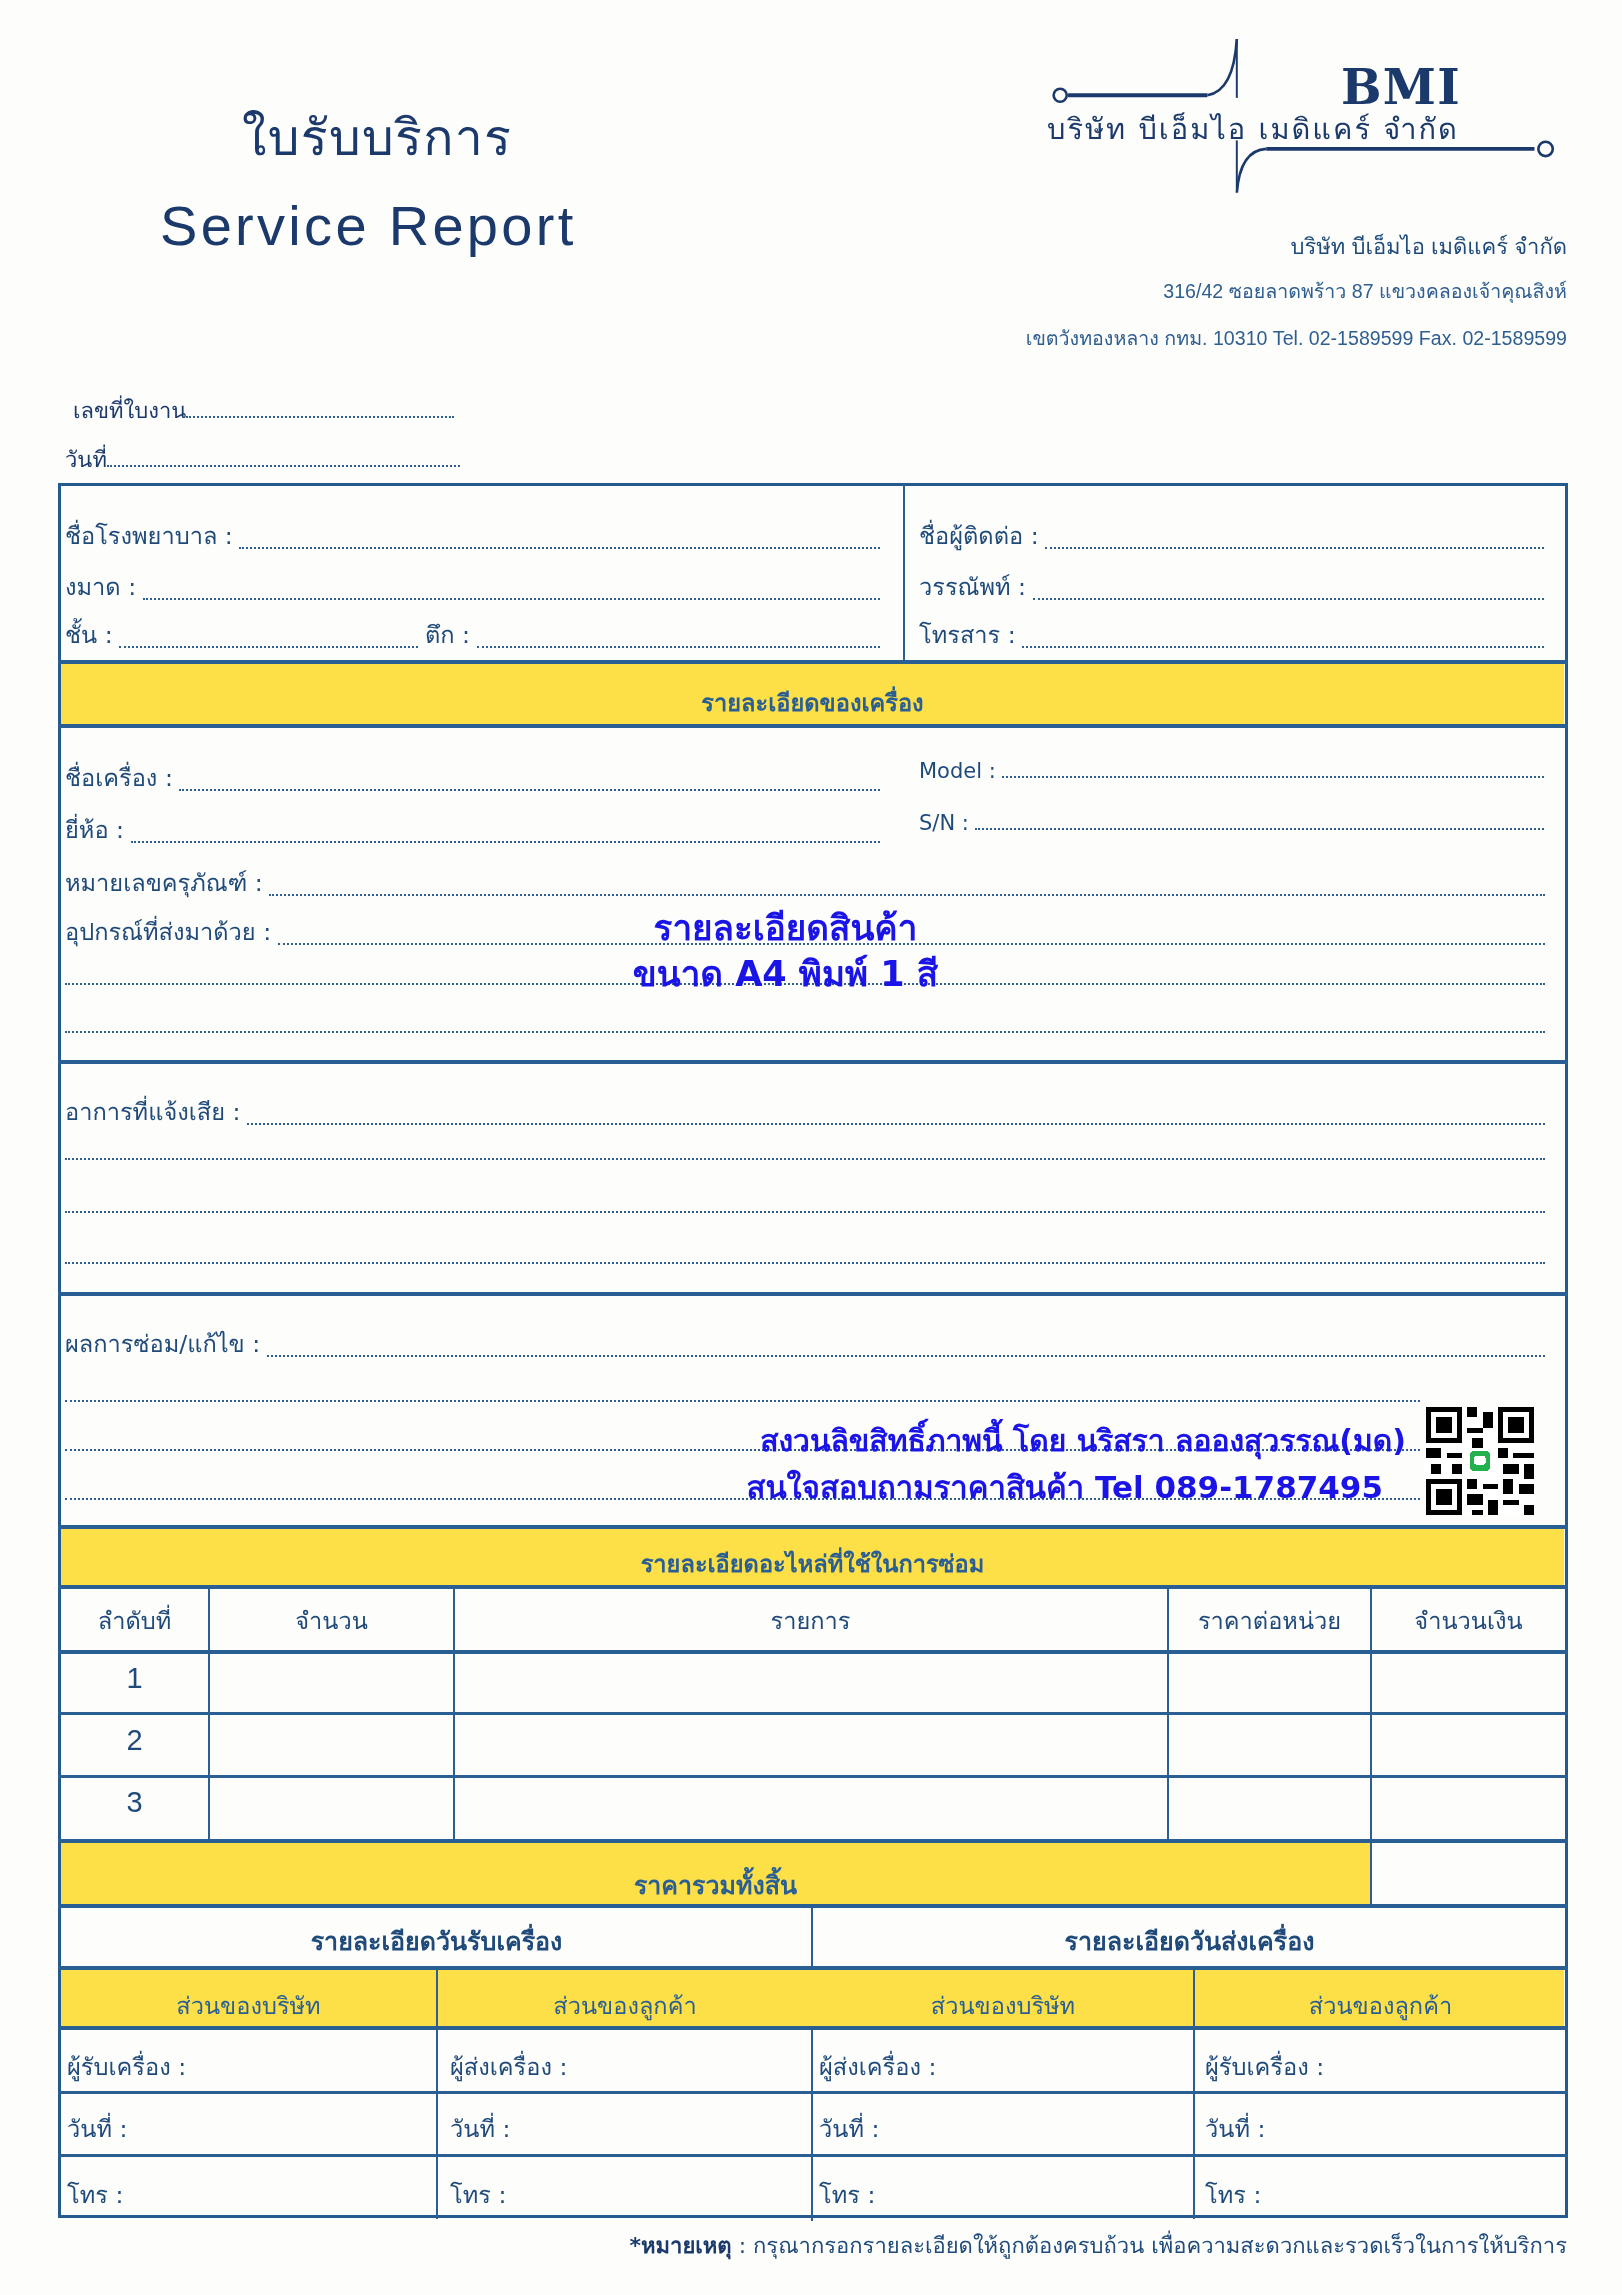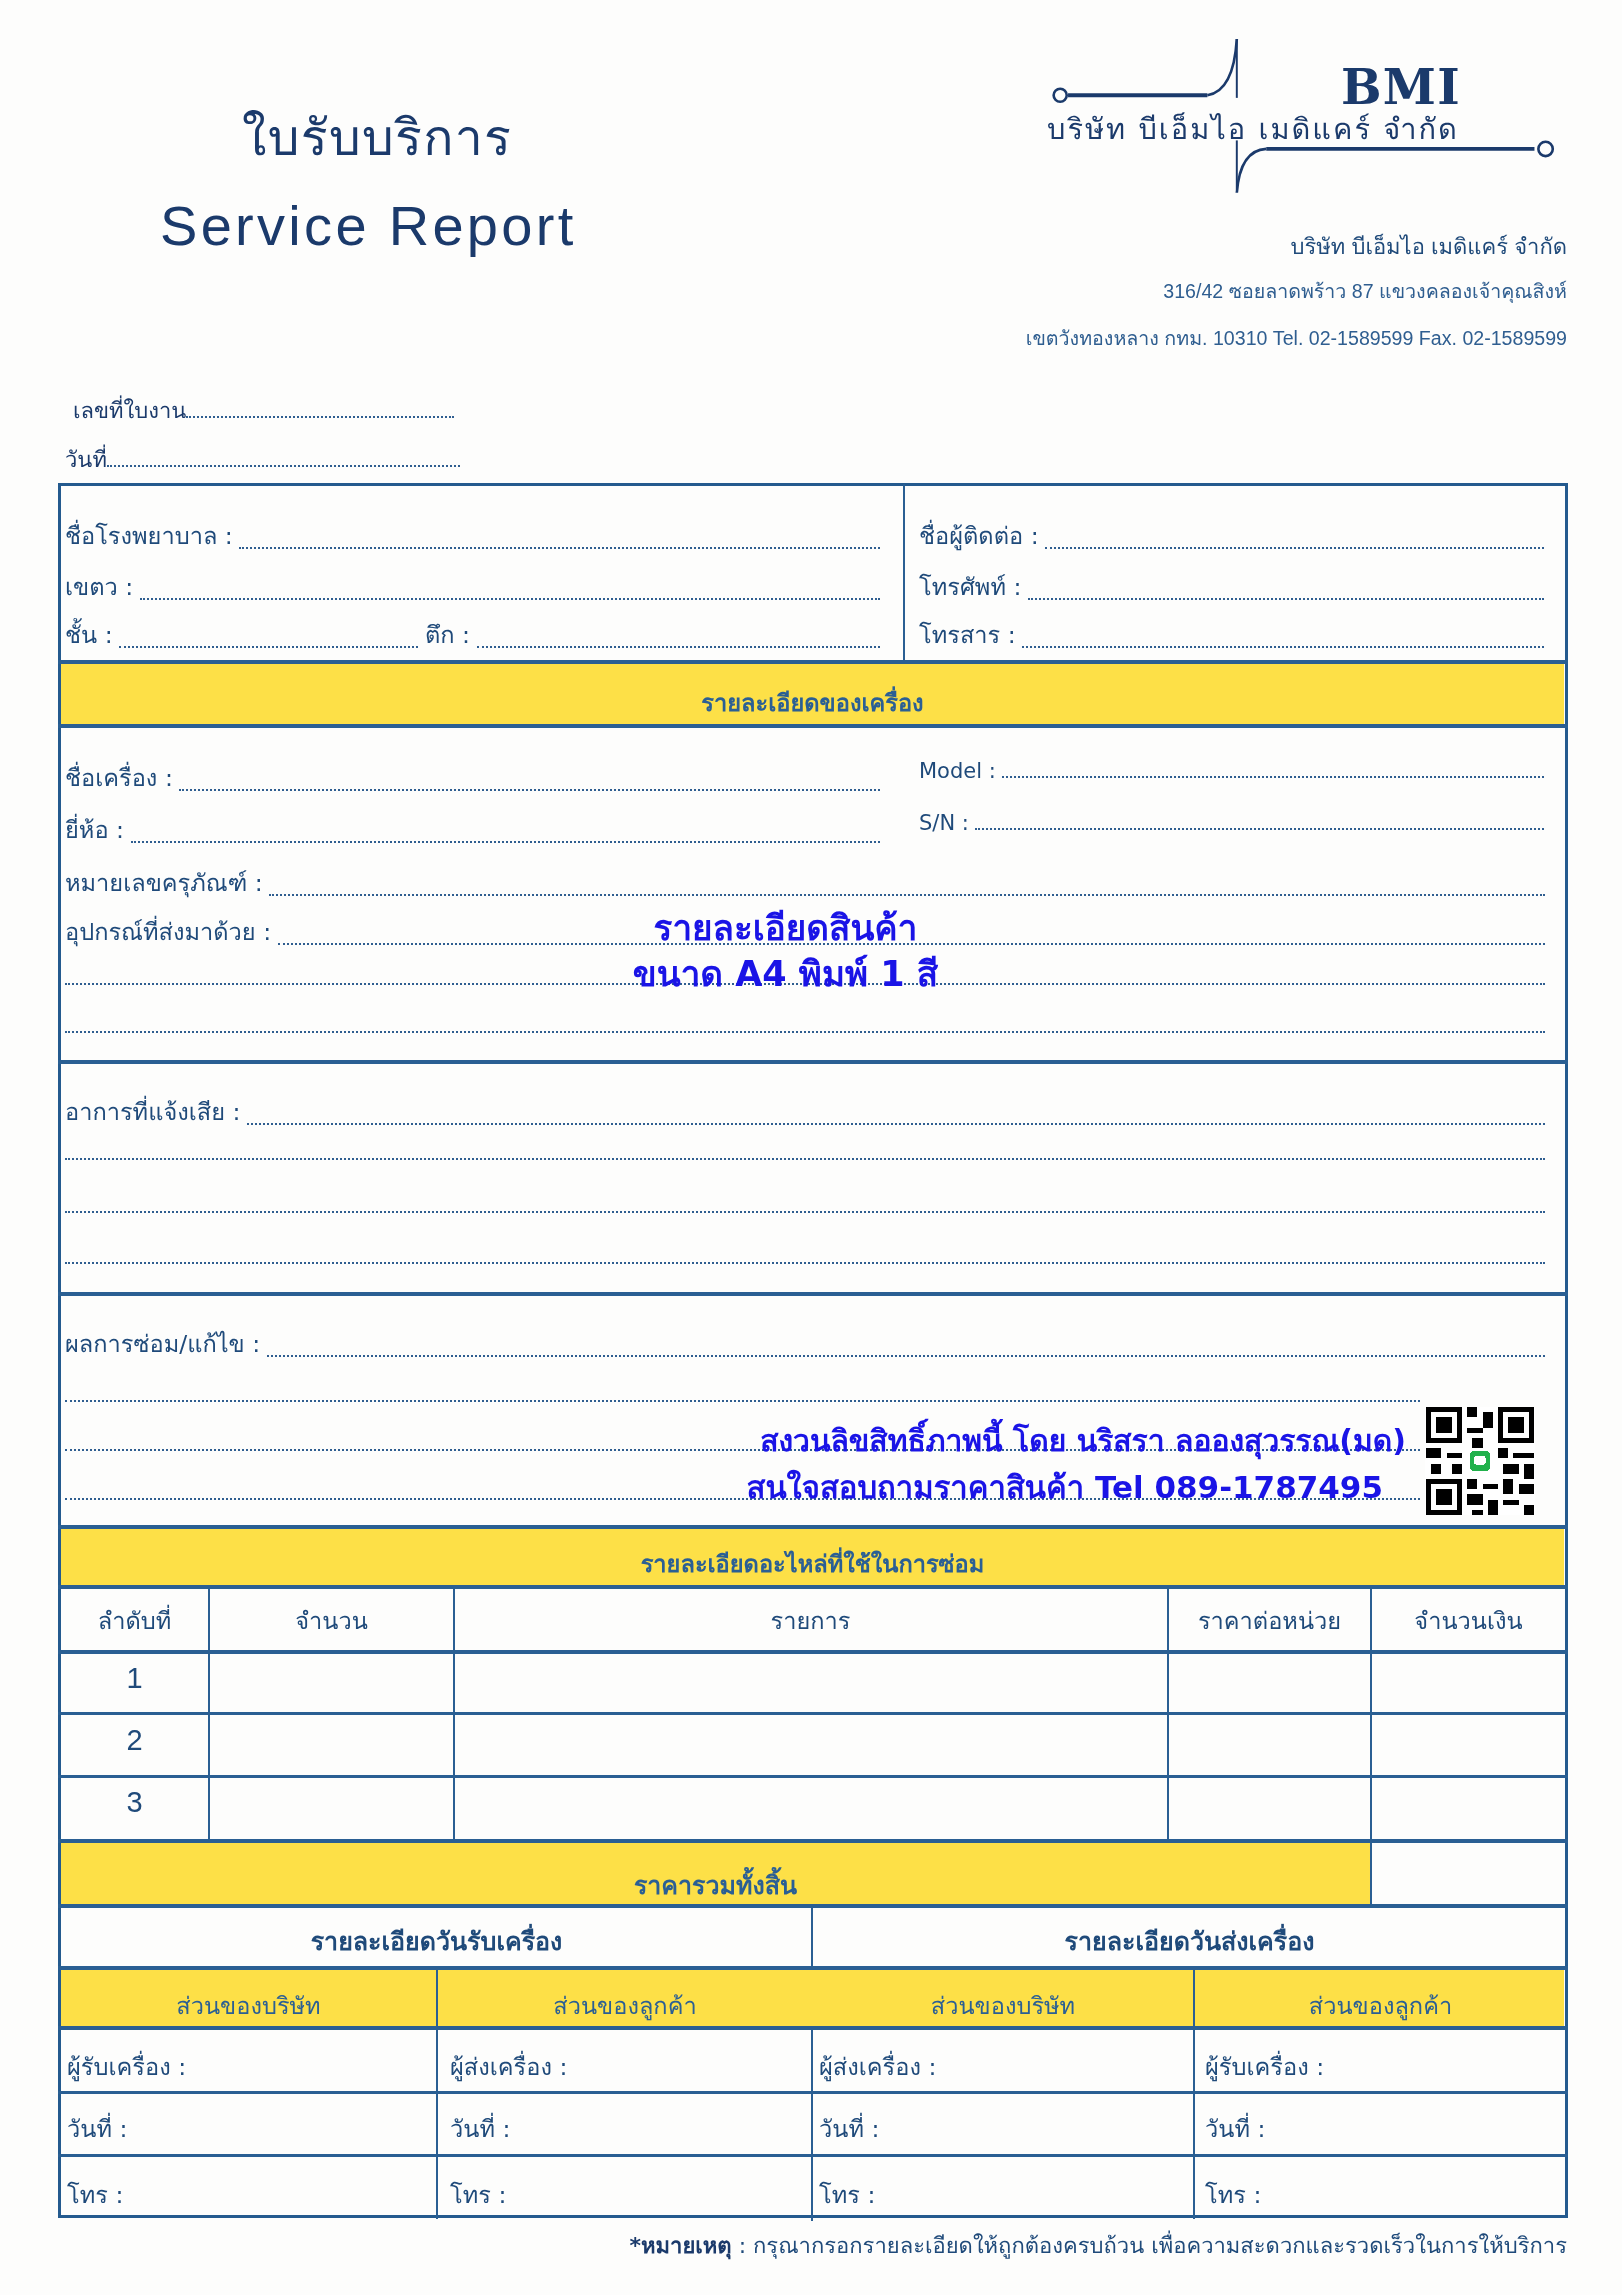--- a/index.html
+++ b/index.html
@@ -81,37 +81,37 @@
 </div>
 
 <div class="abs frame"></div>
 
 <div class="vline" style="left:903px; top:484px; height:177px;"></div>
 <div class="field" style="left:65px; top:517px; width:815px;">
   <span class="lbl">ชื่อโรงพยาบาล :</span>
     <span class="fill"></span>
 </div>
 <div class="field" style="left:65px; top:568px; width:815px;">
-  <span class="lbl">เขตว :</span>
+  <span class="lbl">งมาด :</span>
     <span class="fill"></span>
 </div>
 <div class="field" style="left:65px; top:616px; width:353px;">
   <span class="lbl">ชั้น :</span>
     <span class="fill"></span>
 </div>
 <div class="field" style="left:425px; top:616px; width:455px;">
   <span class="lbl">ตึก :</span>
     <span class="fill"></span>
 </div>
 <div class="field" style="left:919px; top:517px; width:625px;">
   <span class="lbl">ชื่อผู้ติดต่อ :</span>
     <span class="fill"></span>
 </div>
 <div class="field" style="left:919px; top:568px; width:625px;">
-  <span class="lbl">โทรศัพท์ :</span>
+  <span class="lbl">วรรณัพท์ :</span>
     <span class="fill"></span>
 </div>
 <div class="field" style="left:919px; top:616px; width:625px;">
   <span class="lbl">โทรสาร :</span>
     <span class="fill"></span>
 </div>
 
 <div class="hline" style="top:660px;"></div>
 <div class="band" style="top:664px; width:1503px; height:62px;">
   <div class="band-text" style="top:19.6px;">รายละเอียดของเครื่อง</div>

